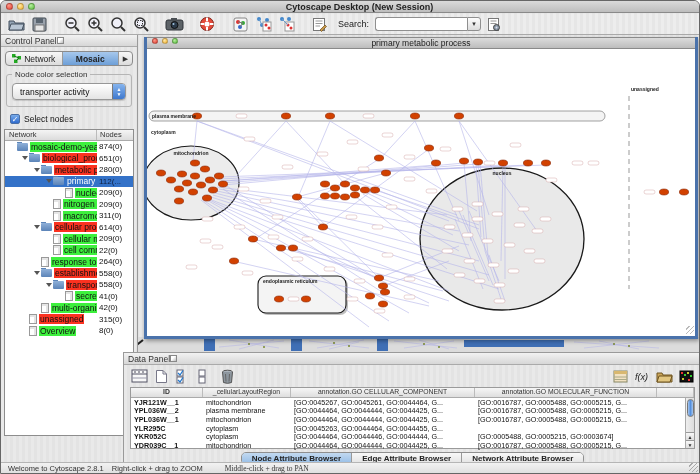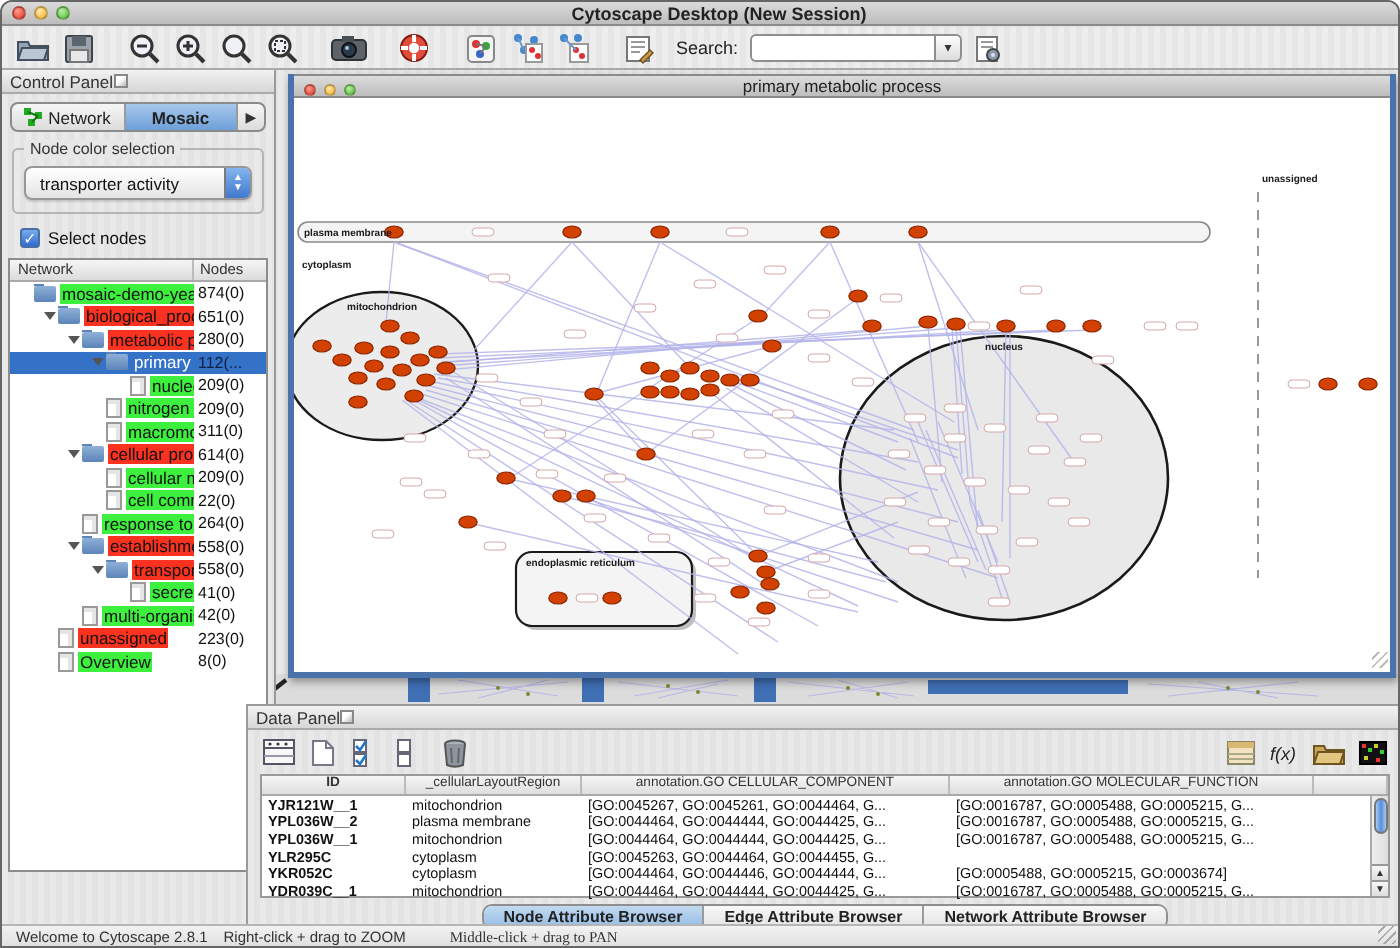--- a/index.html
+++ b/index.html
@@ -55,21 +55,21 @@
   .fold-ico { flex:none; width:11px; height:8px; background:linear-gradient(#8fb0d8,#5b84b8); border-radius:1px; position:relative; margin-right:2px; }
   .fold-ico::before { content:""; position:absolute; top:-2px; left:0; width:5px; height:2px; background:#5b84b8; border-radius:1px 1px 0 0; }
   .file-ico { flex:none; width:8px; height:10px; background:#fff; border:1px solid #999; margin-right:2px; box-shadow:inset -2px 2px 0 #e5e5e5; }
   .hl { padding:0 1px; }
   .hl-green { background:#3df03d; }
   .hl-red { background:#fb3220; }
   .tree-row.selected .hl { background:transparent; color:#fff; }
 
   
   .net-window { position:absolute; left:143px; top:36px; width:554px; height:302px; border:3px solid #4a72ab; border-top:none; background:#fff; box-shadow:1px 2px 4px rgba(0,0,0,.35); }
-  .net-titlebar { height:12px; background:linear-gradient(#dcdcdc,#bdbdbd); border-bottom:1px solid #8a8a8a; border-top:1px solid #8a8a8a; display:flex; align-items:flex-end; position:relative; }
+  .net-titlebar { height:12px; background:linear-gradient(#dcdcdc,#bdbdbd); border-bottom:1px solid #8a8a8a; border-top:1px solid #8a8a8a; display:flex; align-items:flex-start; position:relative; }
   .net-title { position:absolute; left:0; right:0; text-align:center; font-size:8.5px; color:#222; }
   .net-canvas { position:relative; width:548px; height:286px; background:#fff; overflow:hidden; }
   .canvas-grip { position:absolute; right:1px; bottom:1px; width:8px; height:8px; background:repeating-linear-gradient(135deg,transparent 0 2px,#bbb 2px 3px); }
 
   
   .bg-strip { position:absolute; left:58px; top:336px; width:642px; height:15px; }
 
   
   .data-panel { position:absolute; left:122px; top:351px; width:578px; bottom:11px; border-left:1px solid #9a9a9a; border-top:1px solid #9a9a9a; background:repeating-linear-gradient(90deg,#e9e9e9 0 3px,#e3e3e3 3px 6px); }
   .dp-toolbar { height:22px; display:flex; align-items:center; padding:0 6px; gap:4px; }
@@ -442,21 +442,21 @@
             </div>
             <span class="tr-nodes">42(0)</span>
           </div>
           <div class="tree-row">
             <div class="tr-label-wrap">
               <span style="flex: 0 0 auto; width: 15px;"></span>
               <span class="arrow-slot"></span>
               <span class="file-ico"></span>
               <span class="hl hl-red">unassigned</span>
             </div>
-            <span class="tr-nodes">223(0)</span>
+            <span class="tr-nodes">315(0)</span>
           </div>
           <div class="tree-row">
             <div class="tr-label-wrap">
               <span style="flex: 0 0 auto; width: 15px;"></span>
               <span class="arrow-slot"></span>
               <span class="file-ico"></span>
               <span class="hl hl-green">Overview</span>
             </div>
             <span class="tr-nodes">8(0)</span>
           </div>

